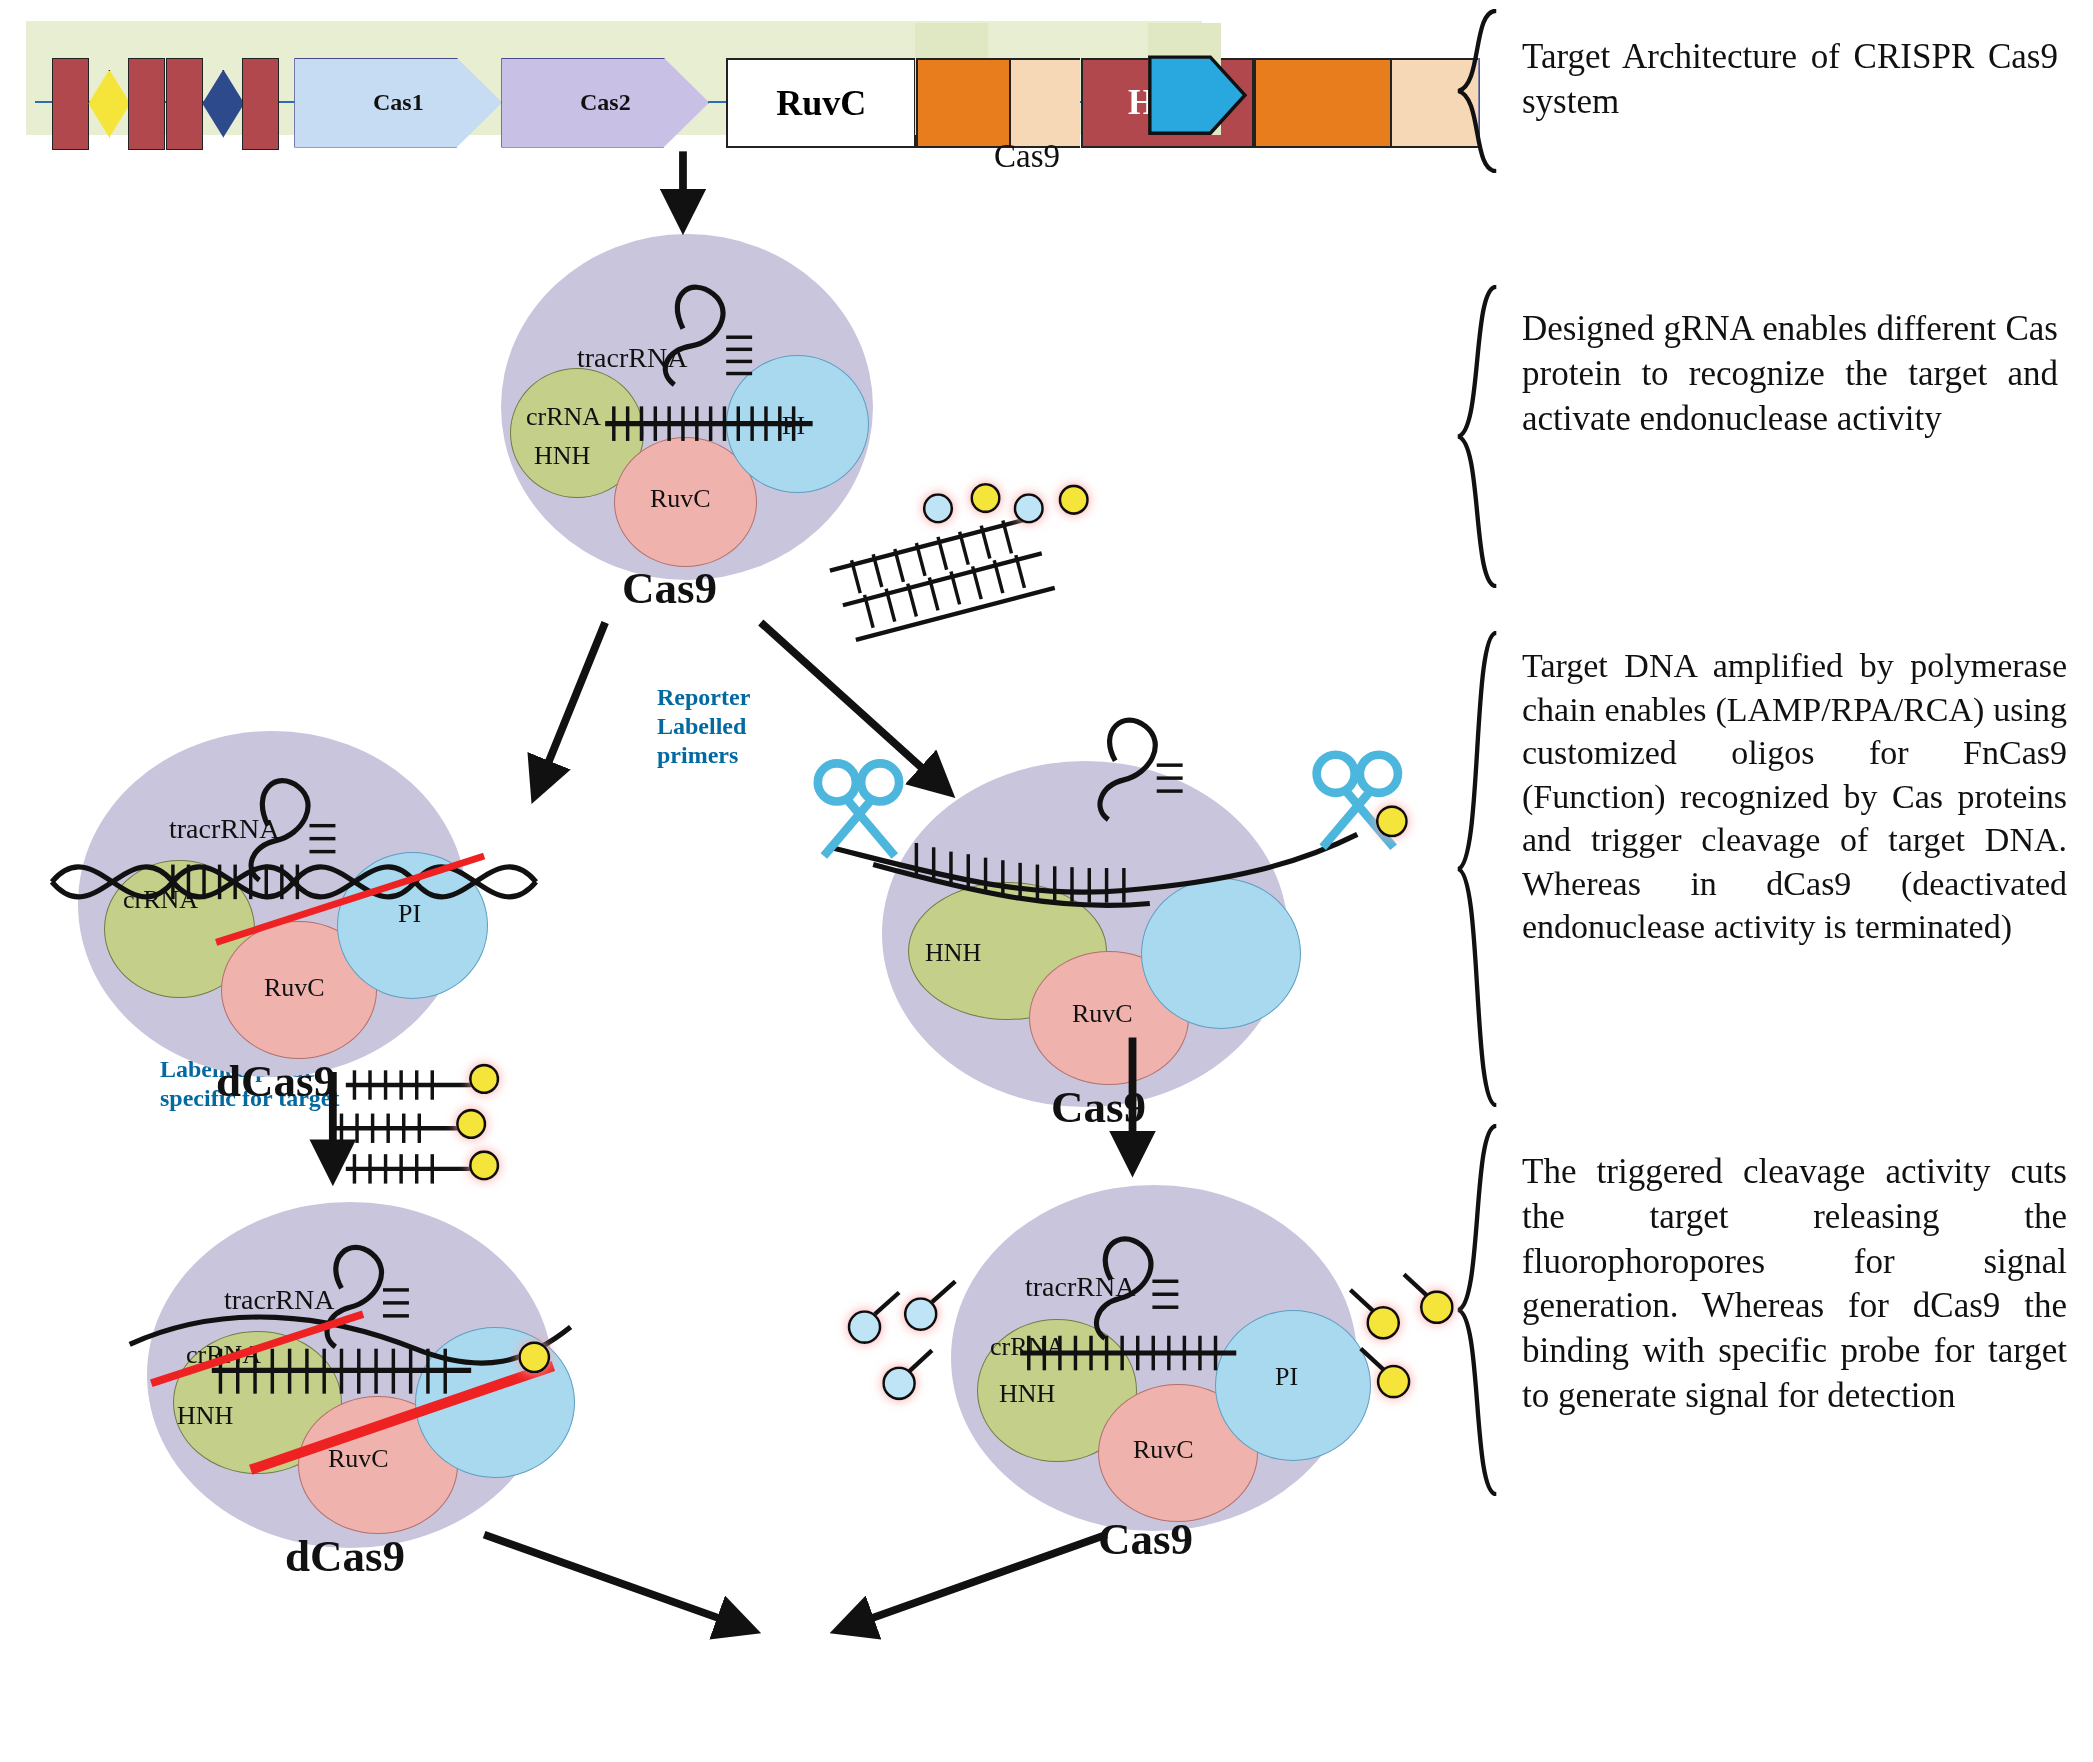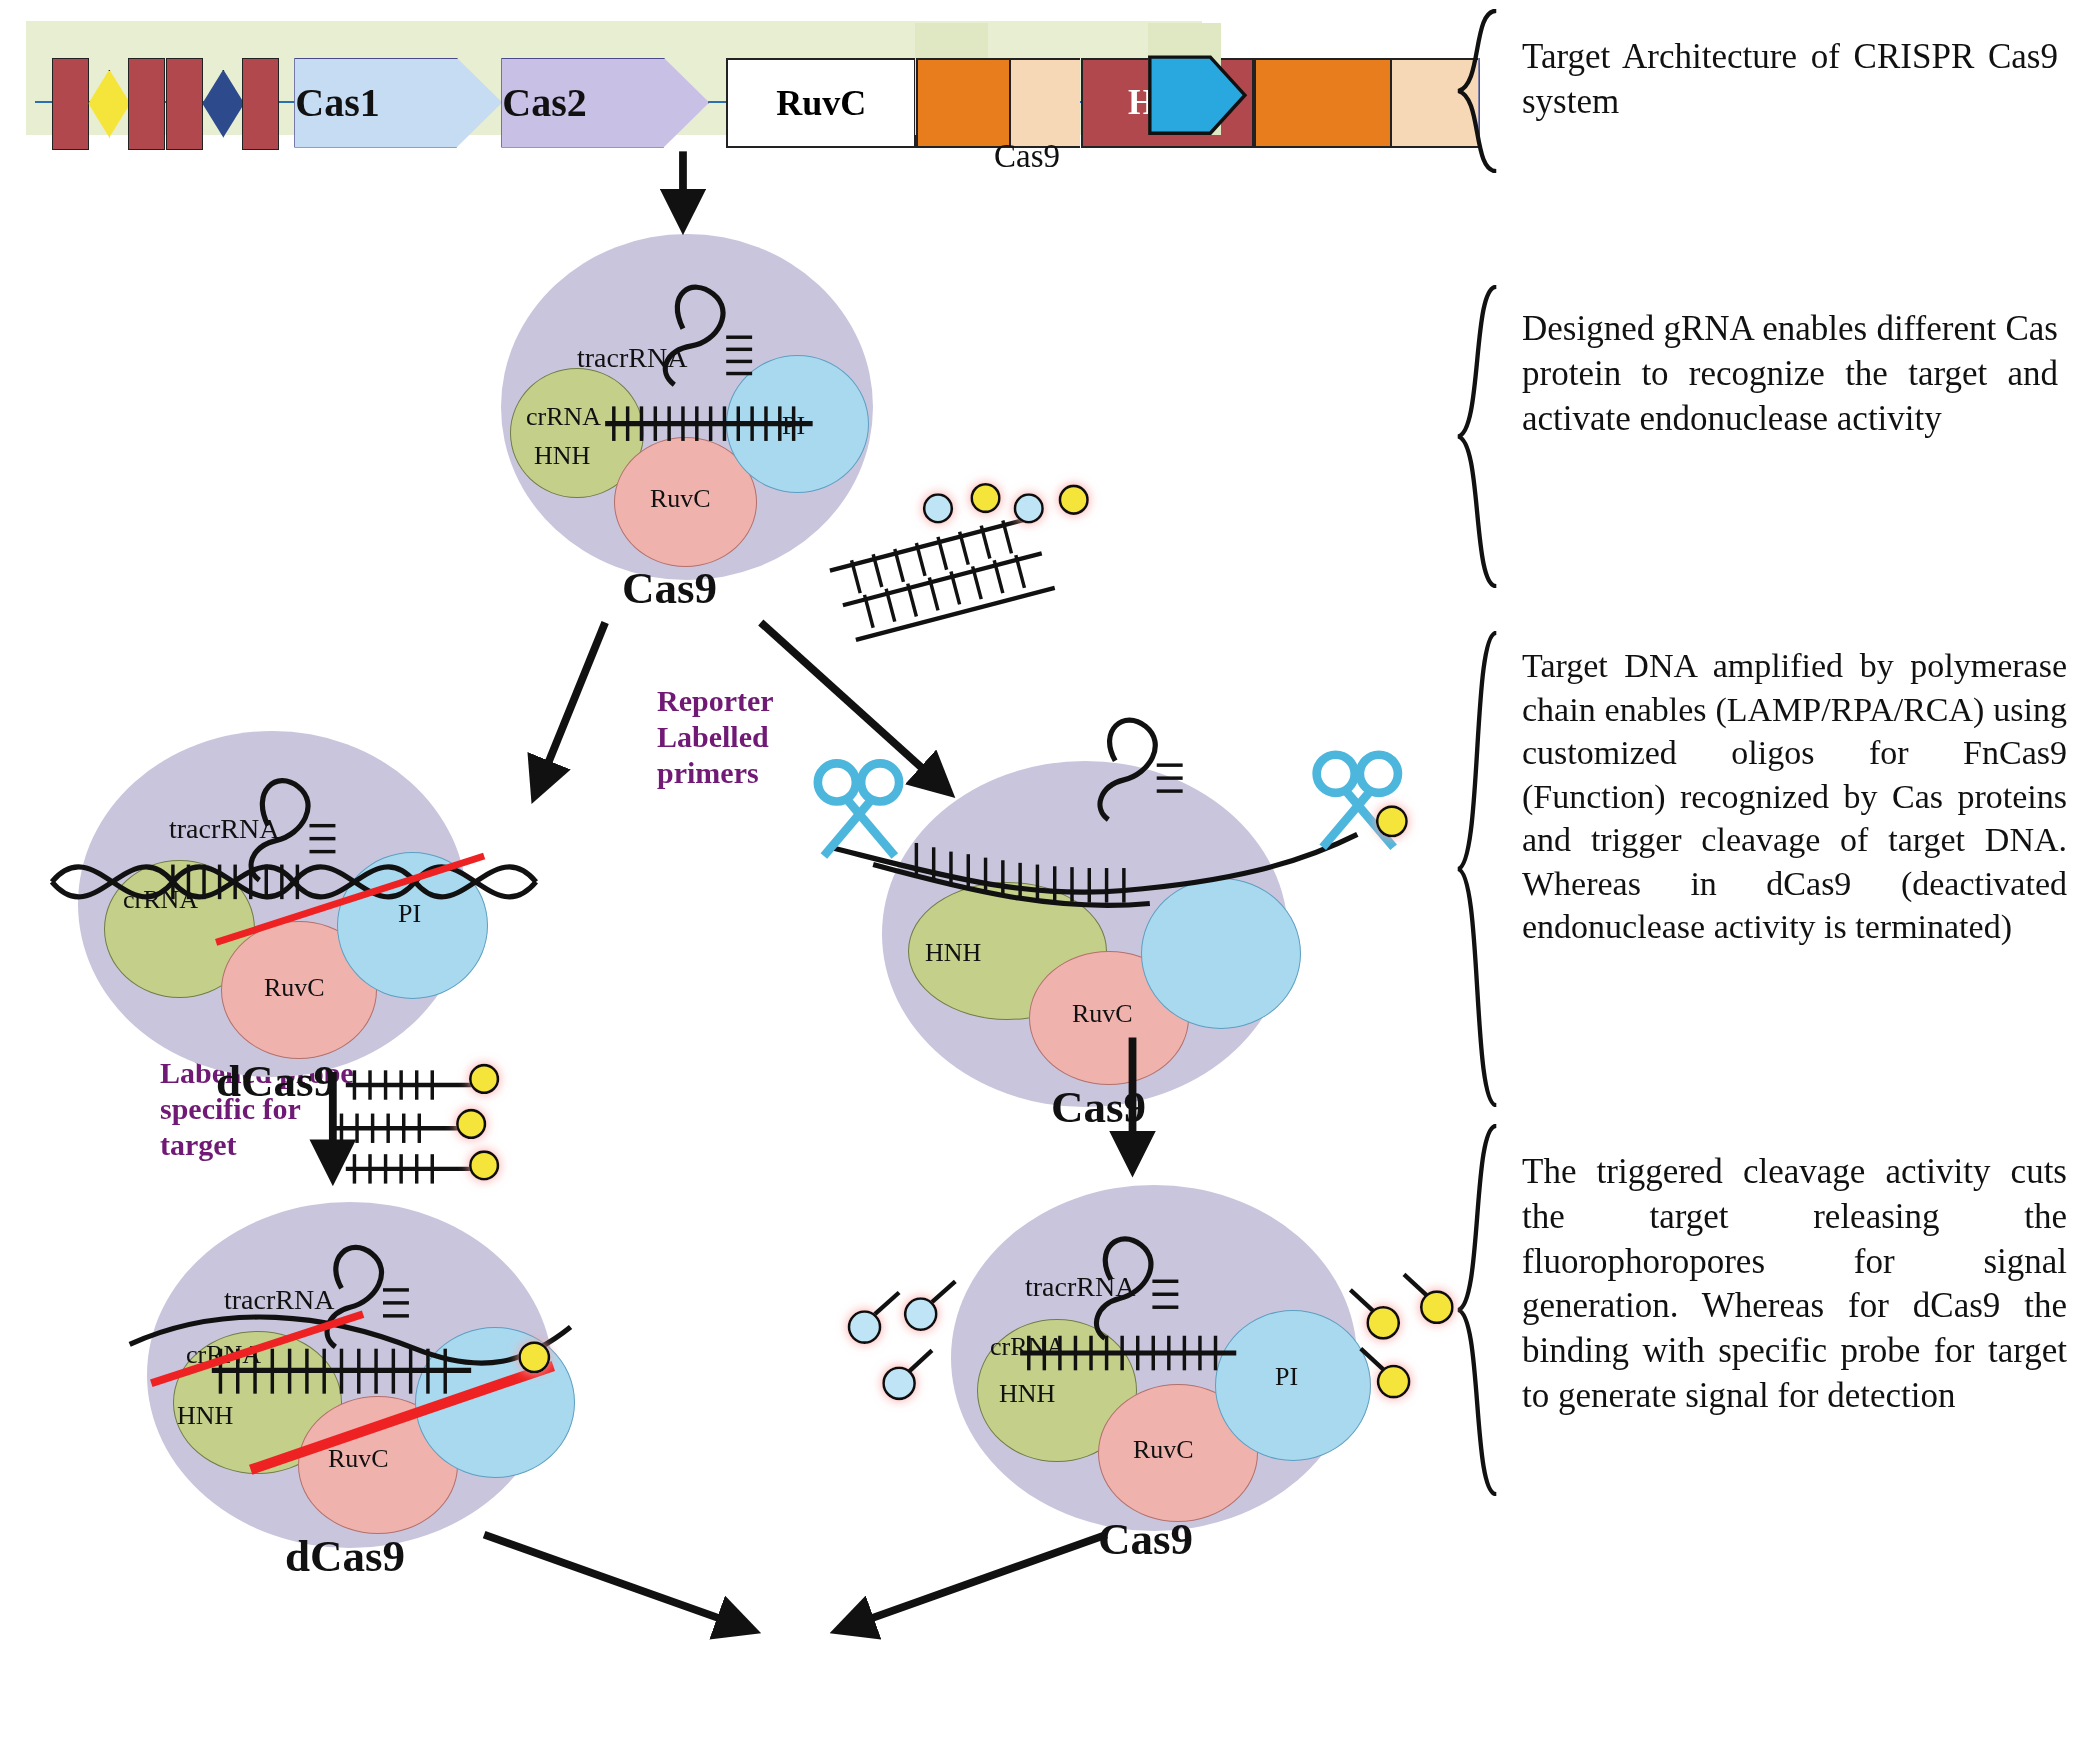--- a/index.html
+++ b/index.html
@@ -63,22 +63,23 @@
   .diamond.blue   { background: #2c4a8c; }
   .dshape {
     clip-path: polygon(50% 0, 100% 50%, 50% 100%, 0 50%);
   }
   .gene-arrow {
     position: absolute;
     top: 42px;
     height: 90px;
     display: flex;
     align-items: center;
+    justify-content: center;
     font-weight: bold;
-    font-size: 40px;
+    font-size: 24px;
     color: #111;
     border: 1.7px solid #4a4a8c;
     box-sizing: border-box;
   }
   .arrowshape {
     clip-path: polygon(0 0, 78% 0, 100% 50%, 78% 100%, 0 100%);
   }
   .cas9-block {
     position: absolute;
     top: 42px;
@@ -141,24 +142,24 @@
     font-weight: bold;
     color: #111;
   }
   .small-label {
     position: absolute;
     font-size: 28px;
     color: #111;
   }
   .step-label {
     position: absolute;
-    font-size: 30px;
+    font-size: 24px;
     font-weight: bold;
     line-height: 1.2;
-    color: #701a75;
+    color: #0369a1;
   }
 
   
   #signal-box {
     position: absolute;
     left: 553px;
     top: 1626px;
     width: 450px;
     height: 78px;
     background: #ffffff;

